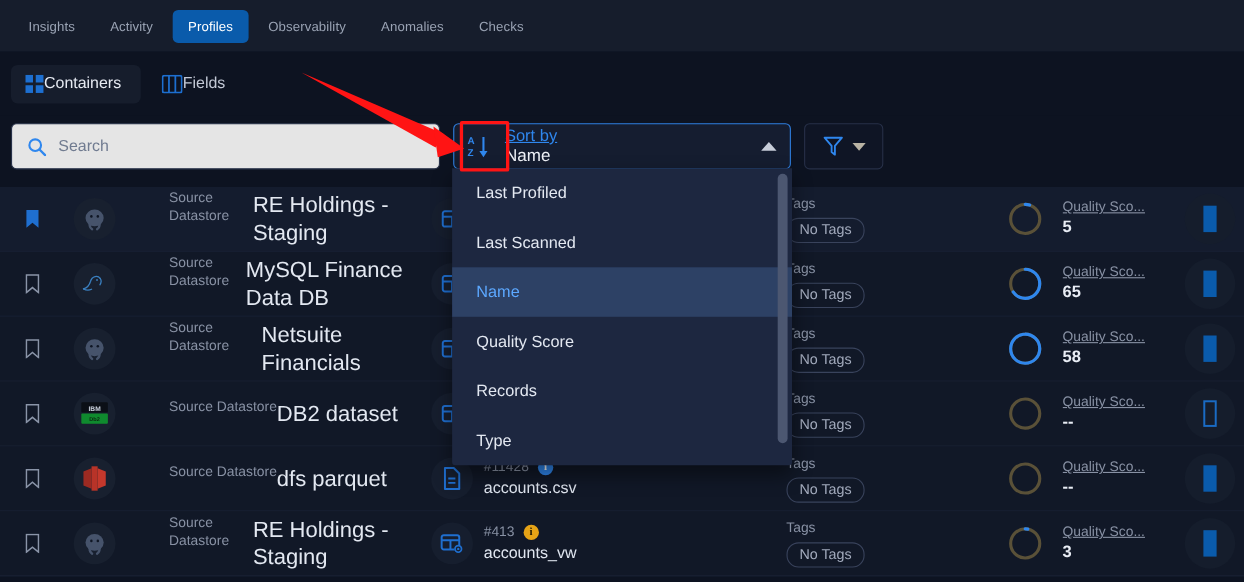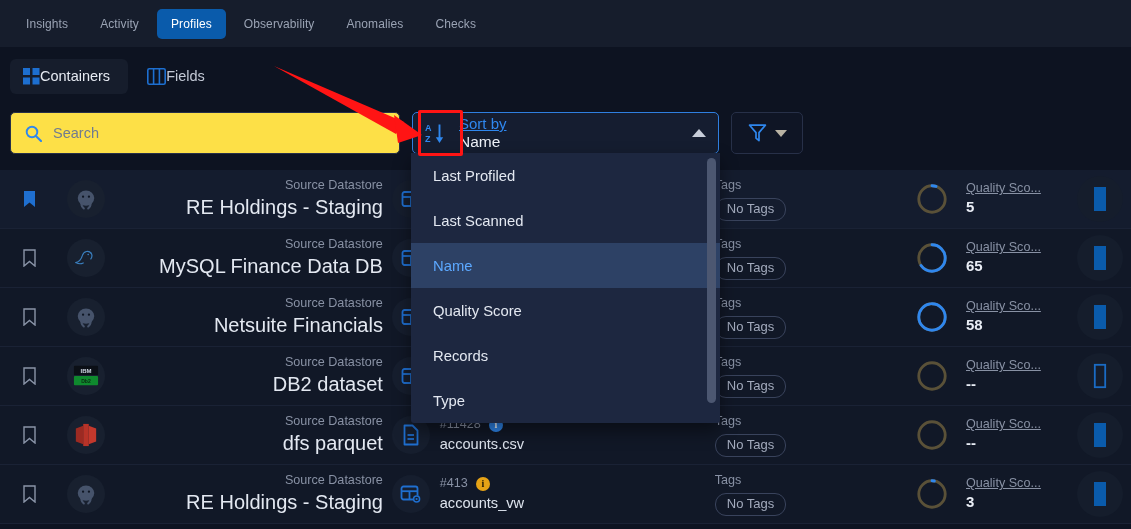--- a/index.html
+++ b/index.html
@@ -36,21 +36,21 @@
   .ico { display: inline-flex; align-items: center; justify-content: center; }
 
   
   .filterrow {
     display: flex; align-items: center; gap: 12px;
     padding: 0 0 0 10px; height: 56px;
   }
   .search {
     width: 390px; height: 42px; border: 1px solid #273048; border-radius: 5px;
     display: flex; align-items: center; gap: 11px; padding: 0 14px;
-    background: #fde047;
+    background: #e5e5e5;
   }
   .search .ph { font-size: 14.5px; color: #707b90; }
 
   .sortwrap { position: relative; width: 307px; }
   .sortbox {
     height: 42px; border: 1px solid #2f7fe0; border-radius: 5px;
     background: #151d30; display: flex; align-items: center;
     padding: 0 10px 0 0; position: relative; z-index: 5;
   }
   .sorticonbox {
@@ -96,21 +96,21 @@
     border-bottom: 1px solid #1a2235; background: #111827;
   }
   .row.first { background: #141c2e; }
   .cell { display: flex; align-items: center; }
   .c-bm { width: 64px; justify-content: center; }
   .c-logo { width: 60px; justify-content: center; }
   .logo-circ {
     width: 38px; height: 38px; border-radius: 50%; background: #18202f;
     display: flex; align-items: center; justify-content: center;
   }
-  .c-name { width: 250px; flex-direction: column; align-items: flex-end; line-height: 1.25; margin-left: 40px; }
+  .c-name { width: 250px; flex-direction: row; align-items: flex-start; line-height: 1.25; margin-left: 40px; }
   .lbl-sm { font-size: 12.6px; color: #8891a4; }
   .lbl-lg { font-size: 20px; color: #e3e8f1; margin-top: 2px; }
   .c-typeicon { width: 62px; justify-content: center; }
   .type-circ {
     width: 38px; height: 38px; border-radius: 50%; background: #161e2e;
     display: flex; align-items: center; justify-content: center;
   }
   .c-obj { width: 300px; flex-direction: column; align-items: flex-start; line-height: 1.25; }
   .objid-row { display: flex; align-items: center; gap: 8px; }
   .objid { font-size: 12.6px; color: #8891a4; }

